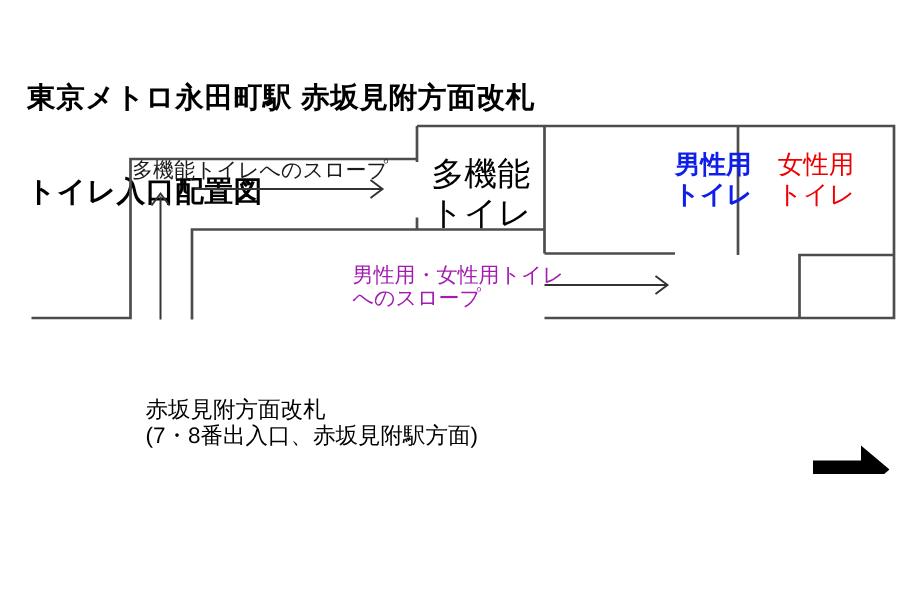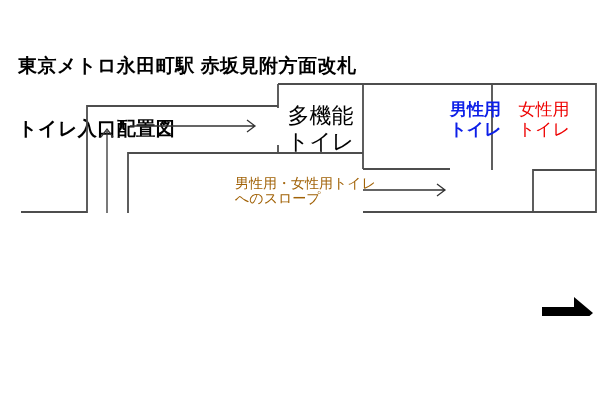--- a/index.html
+++ b/index.html
@@ -54,33 +54,36 @@
 
     <path d="M363 153 H128 V213" fill="none" stroke="#4d4d4d" stroke-width="1.8"></path>
 
     <path d="M278 106 H87 V212 H21" fill="none" stroke="#4d4d4d" stroke-width="1.8"></path>
 
     <path d="M107 213 V131 M101 137 L107 129 L113 137" fill="none" stroke="#333333" stroke-width="1.3"></path>
     <path d="M130 126 H254 M247 120 L255 126 L247 132" fill="none" stroke="#333333" stroke-width="1.3"></path>
     <path d="M363 190 H444 M437 184 L445 190 L437 196" fill="none" stroke="#333333" stroke-width="1.3"></path>
   </svg>
 
+  <div class="abs lbl-slope1">多機能トイレへのスロープ</div>
 
   <div class="abs lbl-multi pre" style="color: rgb(0, 0, 0);">多機能
 トイレ</div>
 
   <div class="abs lbl-men pre" style="color: rgb(13, 31, 232); padding-left: 48px;">男性用
 トイレ</div>
 
   <div class="abs lbl-women pre" style="color: rgb(238, 0, 0);">女性用
 トイレ</div>
 
-  <div class="abs lbl-slope2 pre" style="color: #a16207;">男性用・女性用トイレ
+  <div class="abs lbl-slope2 pre" style="color: #a21caf;">男性用・女性用トイレ
 へのスロープ</div>
 
+  <div class="abs lbl-gate pre">赤坂見附方面改札
+(7・8番出入口、赤坂見附駅方面)</div>
 
 
   <svg class="abs big-arrow" style="left:99px;top:317px;" width="42" height="42" viewBox="0 0 42 42">
     <g transform="rotate(135 21 21)">
       <polygon points="4,15 24,15 24,5 40,21 24,37 24,27 4,27"></polygon>
     </g>
   </svg>
 
   <svg class="abs big-arrow" style="left:542px;top:294px;" width="51" height="38" viewBox="0 0 51 38">
     <polygon points="0,13 32,13 32,3 51,19 32,35 32,25 0,25"></polygon>

